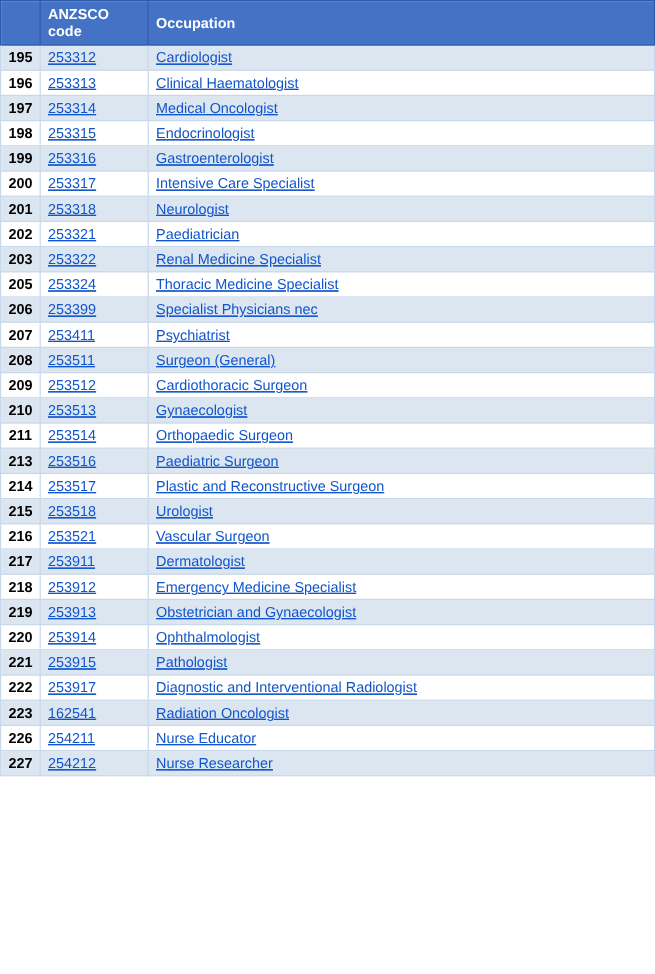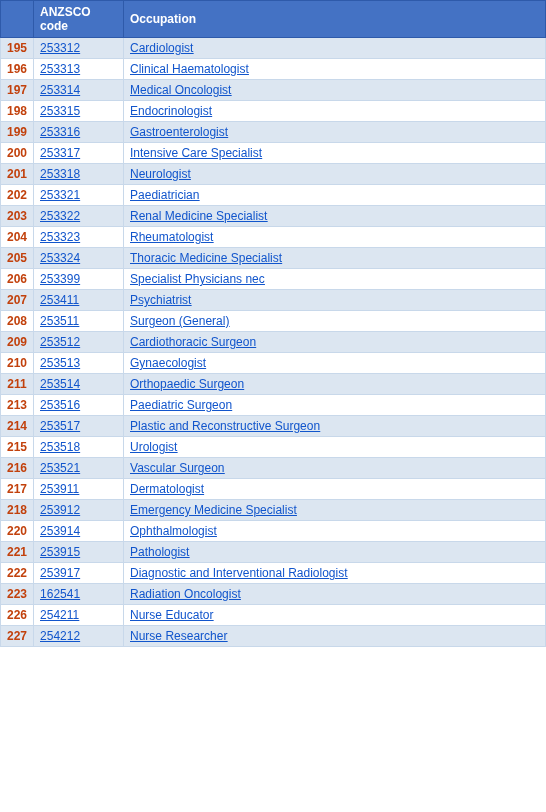--- a/index.html
+++ b/index.html
@@ -31,21 +31,21 @@
       background: #ffffff;
     }
     tbody td {
       padding: 3px 6px;
       border: 1px solid #c8d8ea;
       font-size: 12px;
     }
     .row-num {
       font-weight: bold;
       text-align: center;
-      color: #c2410c;
+      color: #000000;
       width: 32px;
     }
     .anzsco-col {
       width: 90px;
       text-decoration: underline;
       color: #1155CC;
     }
     .occ-col {
       text-decoration: underline;
       color: #1155CC;
@@ -107,25 +107,20 @@
         <td class="row-num">202</td>
         <td class="anzsco-col"><a href="#">253321</a></td>
         <td class="occ-col"><a href="#">Paediatrician</a></td>
       </tr>
       <tr>
         <td class="row-num">203</td>
         <td class="anzsco-col"><a href="#">253322</a></td>
         <td class="occ-col"><a href="#">Renal Medicine Specialist</a></td>
       </tr>
       <tr>
-        <td class="row-num">204</td>
-        <td class="anzsco-col"><a href="#">253323</a></td>
-        <td class="occ-col"><a href="#">Rheumatologist</a></td>
-      </tr>
-      <tr>
         <td class="row-num">205</td>
         <td class="anzsco-col"><a href="#">253324</a></td>
         <td class="occ-col"><a href="#">Thoracic Medicine Specialist</a></td>
       </tr>
       <tr>
         <td class="row-num">206</td>
         <td class="anzsco-col"><a href="#">253399</a></td>
         <td class="occ-col"><a href="#">Specialist Physicians nec</a></td>
       </tr>
       <tr>
@@ -175,20 +170,25 @@
       </tr>
       <tr>
         <td class="row-num">217</td>
         <td class="anzsco-col"><a href="#">253911</a></td>
         <td class="occ-col"><a href="#">Dermatologist</a></td>
       </tr>
       <tr>
         <td class="row-num">218</td>
         <td class="anzsco-col"><a href="#">253912</a></td>
         <td class="occ-col"><a href="#">Emergency Medicine Specialist</a></td>
+      </tr>
+      <tr>
+        <td class="row-num">219</td>
+        <td class="anzsco-col"><a href="#">253913</a></td>
+        <td class="occ-col"><a href="#">Obstetrician and Gynaecologist</a></td>
       </tr>
       <tr>
         <td class="row-num">220</td>
         <td class="anzsco-col"><a href="#">253914</a></td>
         <td class="occ-col"><a href="#">Ophthalmologist</a></td>
       </tr>
       <tr>
         <td class="row-num">221</td>
         <td class="anzsco-col"><a href="#">253915</a></td>
         <td class="occ-col"><a href="#">Pathologist</a></td>

